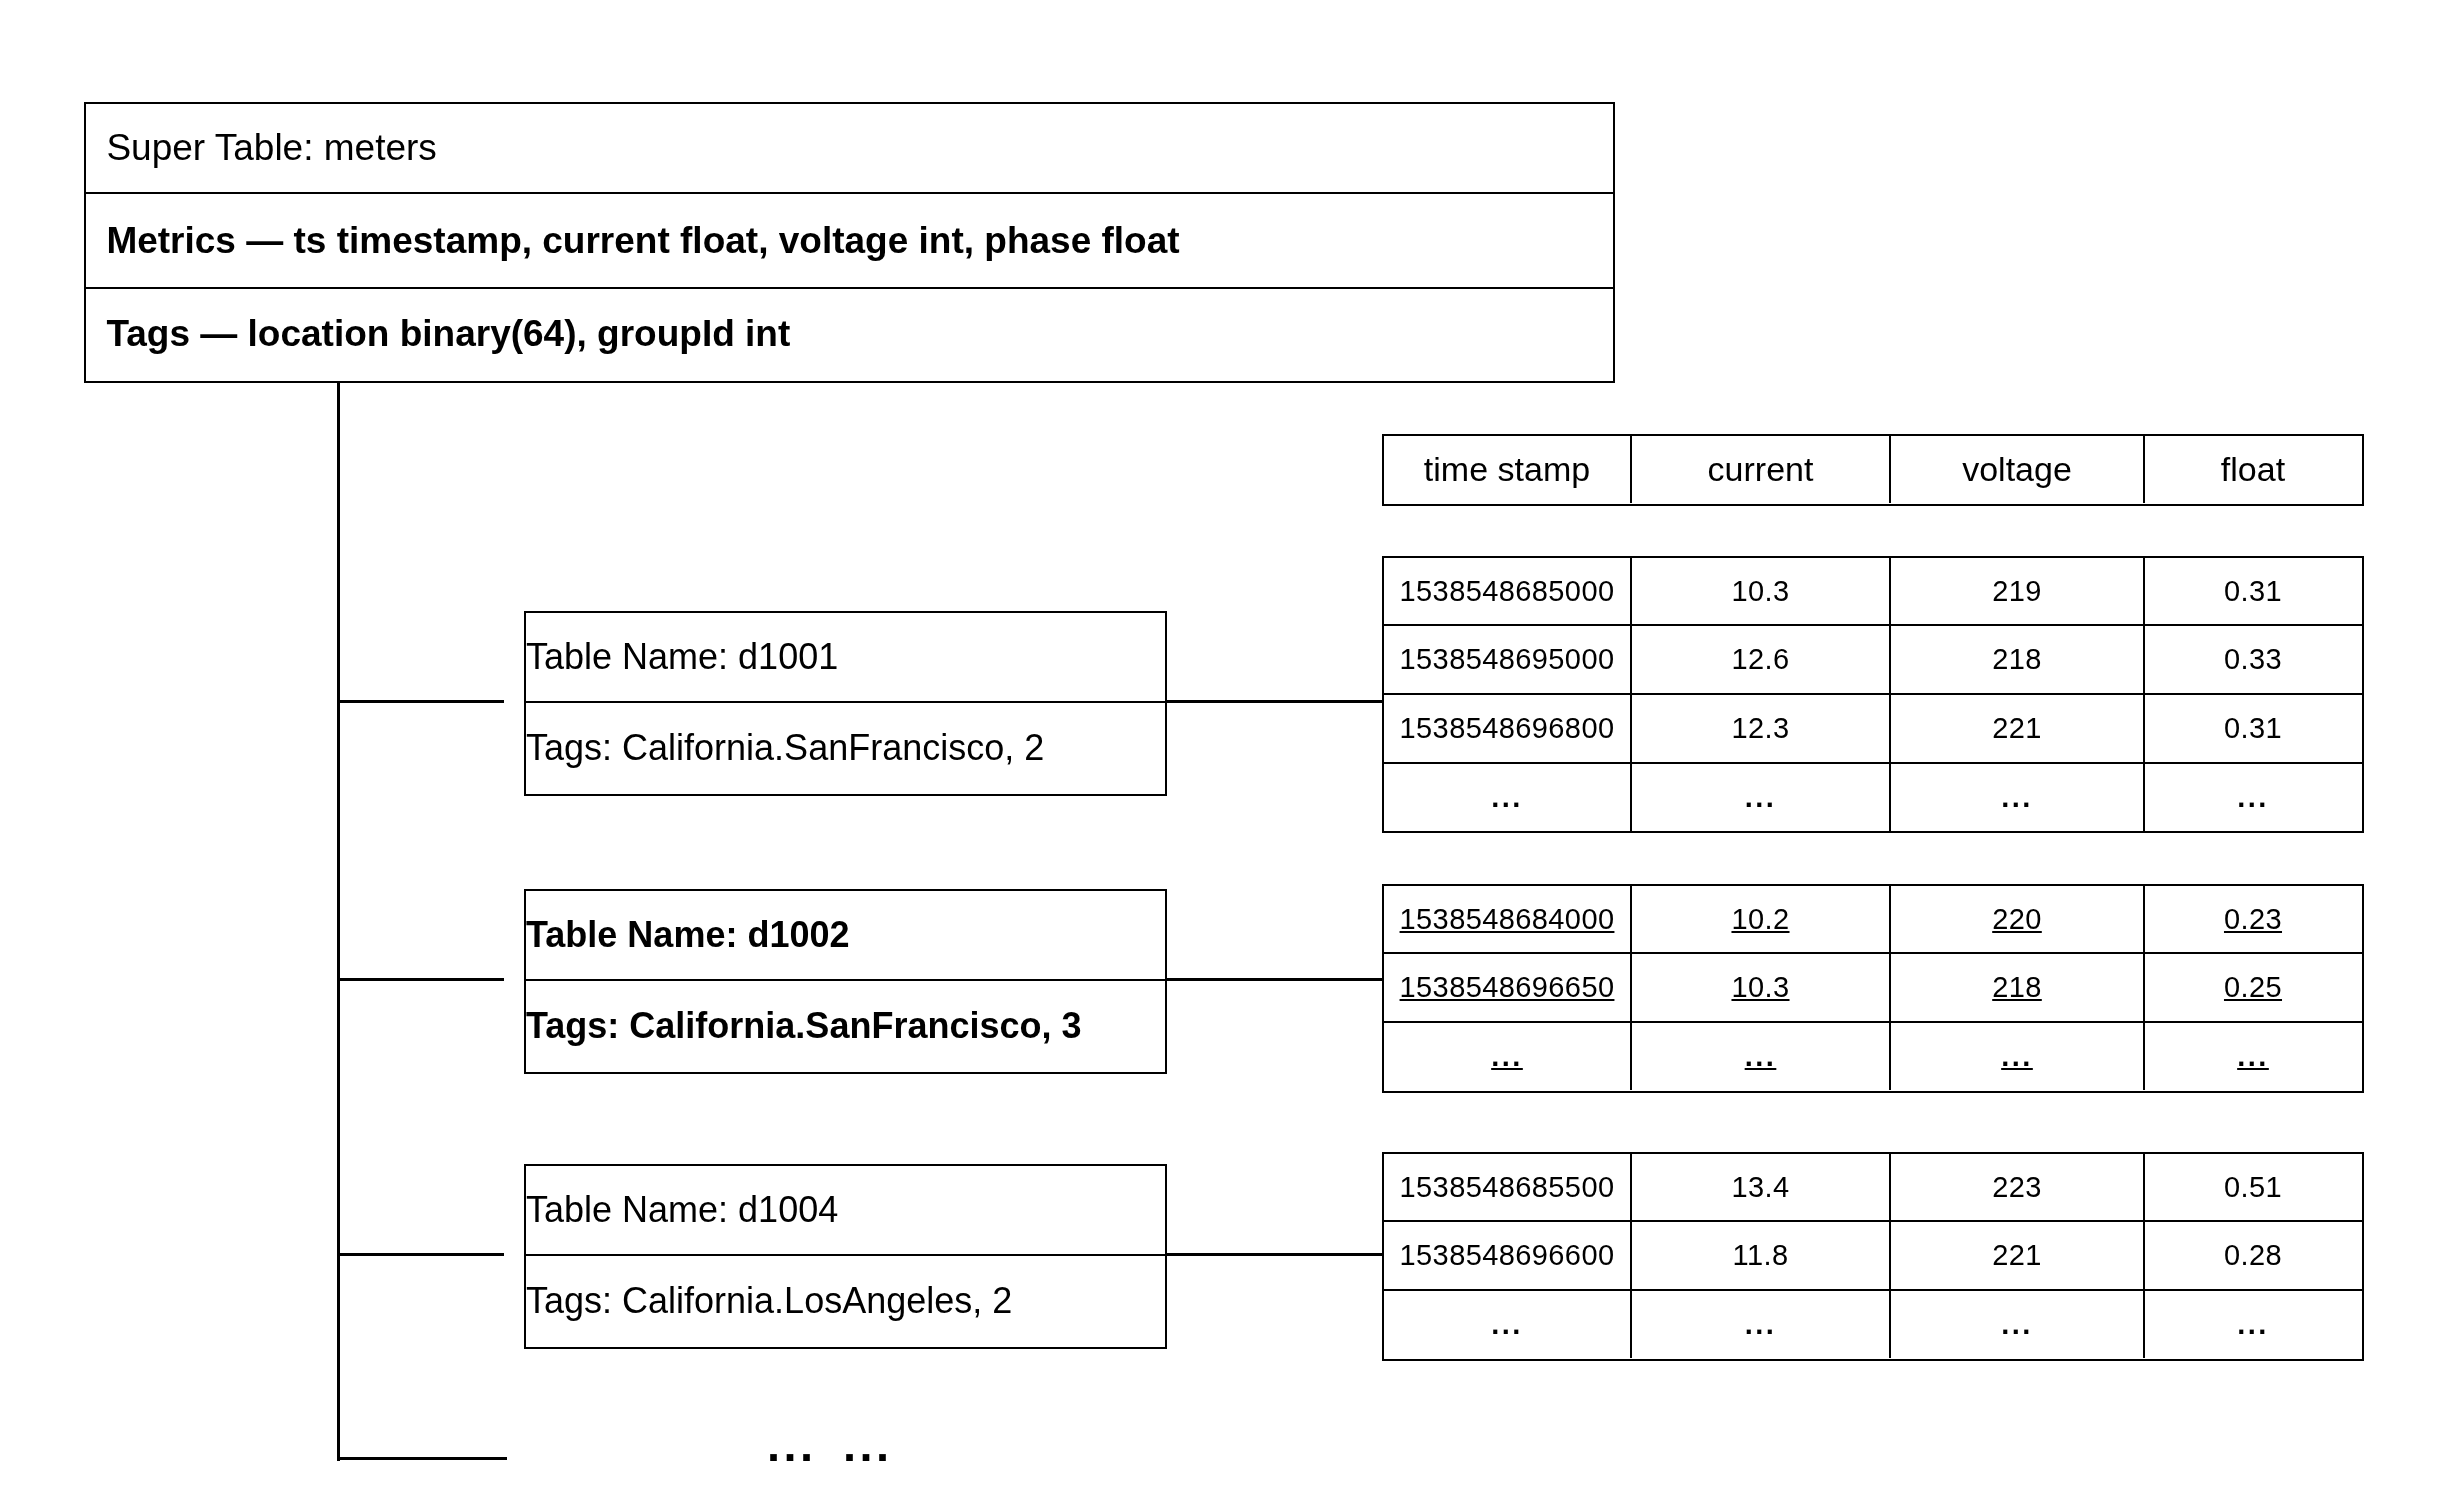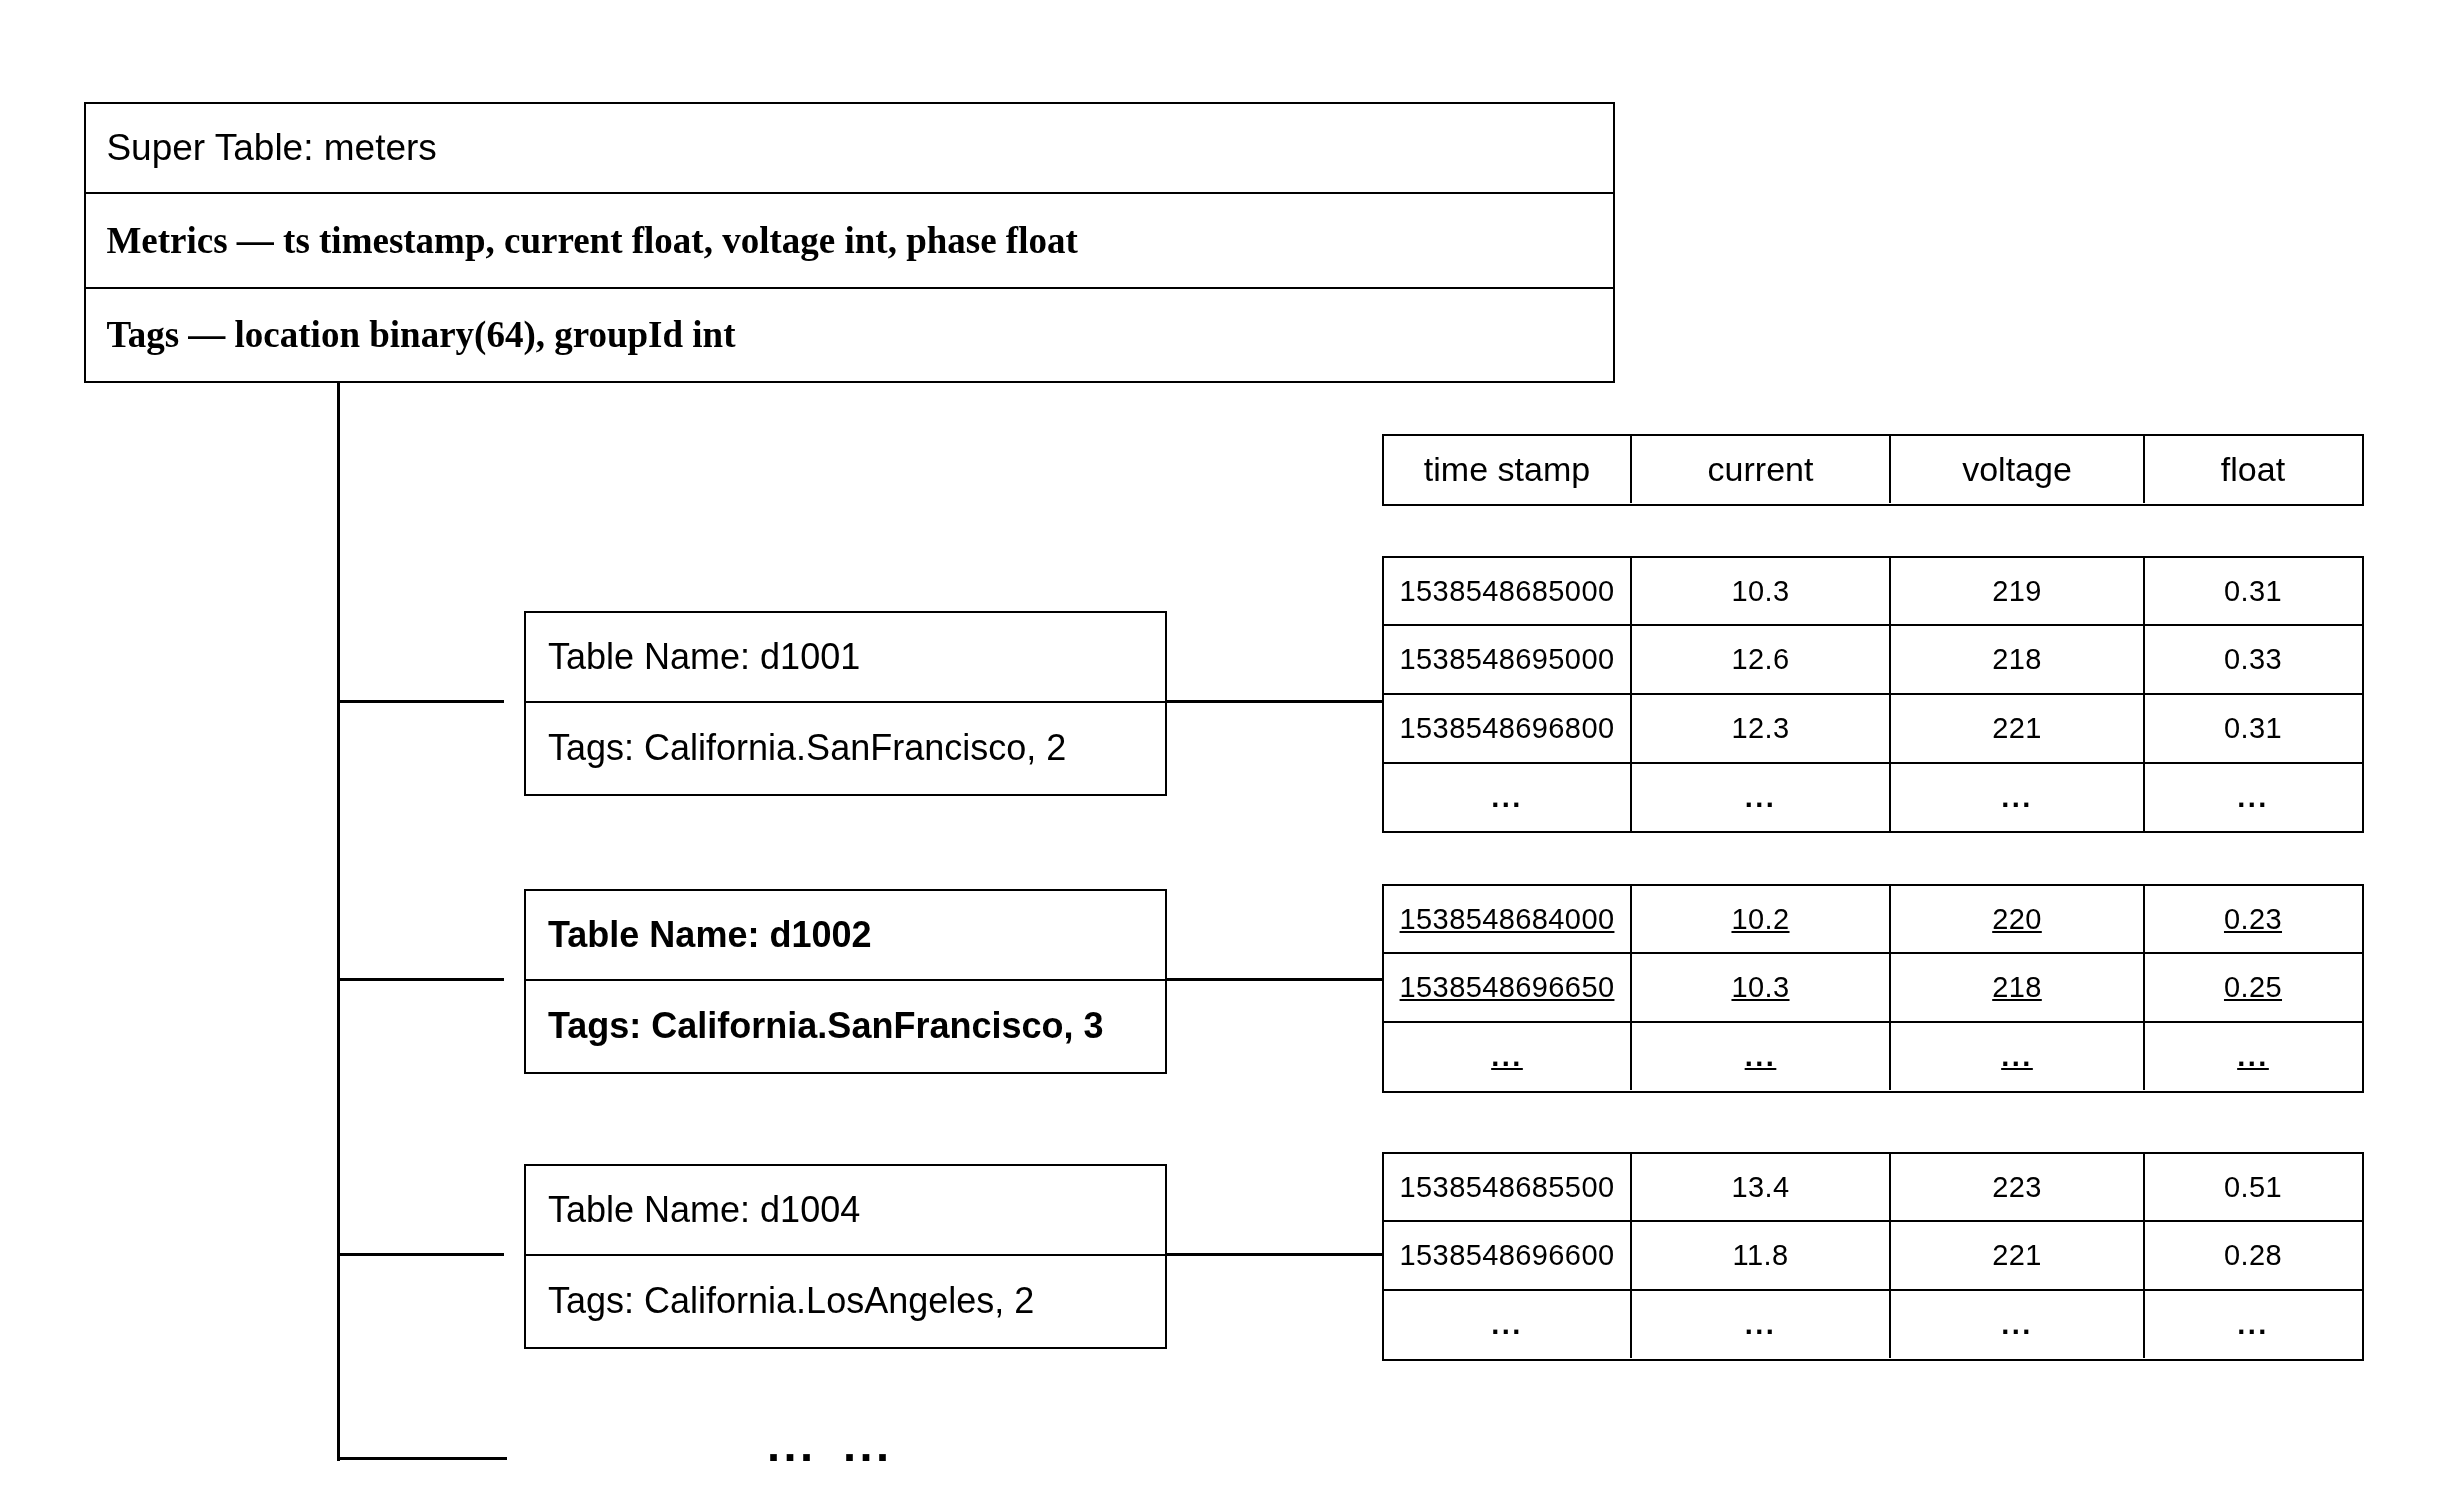--- a/index.html
+++ b/index.html
@@ -32,21 +32,21 @@
     align-items: center;
     padding-left: 20.4px;
     box-sizing: border-box;
     height: 88px;
   }
   .sbrow.title {
     font-size: 37px;
     letter-spacing: 0px;
   }
   .sbrow.mono {
-    font-family: Liberation Serif, serif;
+    font-family: Liberation Sans, sans-serif;
     font-weight: 700;
     font-size: 37px;
     height: 95px;
     border-top: 2.5px solid #000;
   }
   .sbrow.mono:last-child { height: 92px; }
 
   
   .line {
     position: absolute;
@@ -58,21 +58,20 @@
     position: absolute;
     left: 524px;
     width: 643px; height: 185px;
     border: 2.5px solid #000;
     box-sizing: border-box;
     background: #fff;
   }
   .dev-row {
     display: flex;
     align-items: center;
-    padding-left: 22px;
     box-sizing: border-box;
     height: 88px;
     font-size: 36px;
   }
   .dev-row:last-child {
     height: 92px;
     border-top: 2.5px solid #000;
   }
 
   

